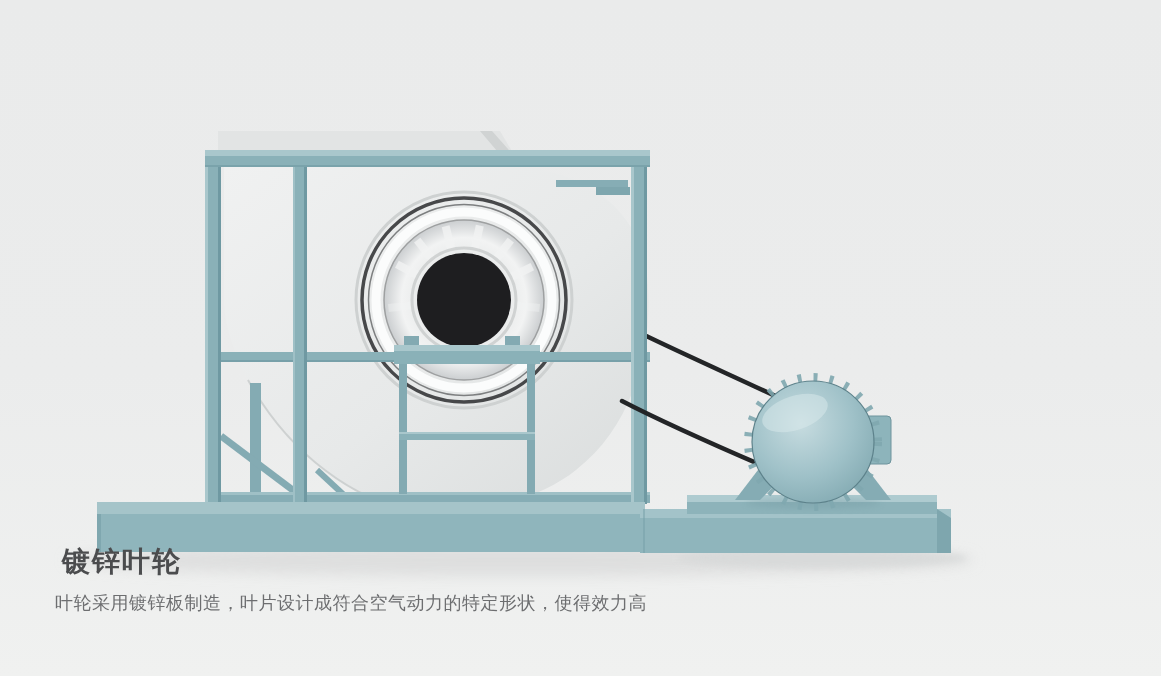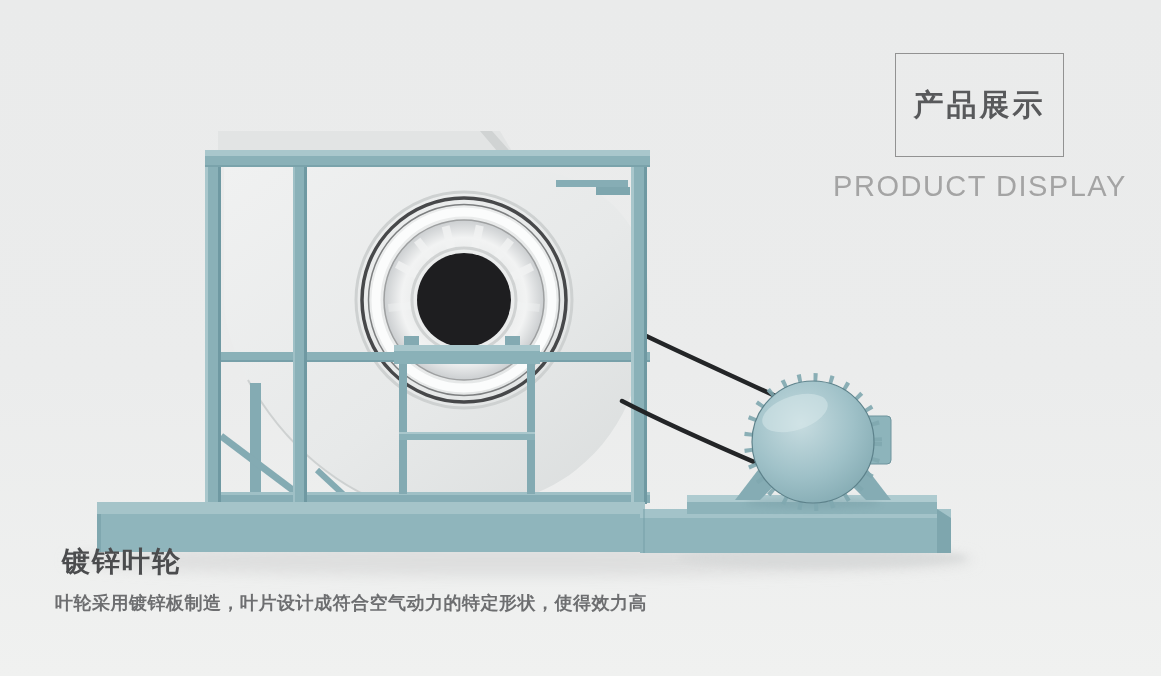--- a/index.html
+++ b/index.html
@@ -18,21 +18,21 @@
   .badge-box2{position:absolute;left:895px;top:222px;width:169px;height:105px;
               box-sizing:border-box;border:1px solid #929292;border-top:none;
               display:flex;align-items:center;justify-content:center;}
   .badge-number{font-size:92px;font-weight:700;color:#57585a;letter-spacing:-3px;
                 line-height:1;transform:translateY(-11px);}
 
   
   .caption-title{position:absolute;left:55px;top:536px;margin:7px;
                  font-size:28px;font-weight:700;color:#4b4c4e;letter-spacing:2px;}
   .caption-desc{position:absolute;left:55px;top:591px;margin:0;
-                font-size:18px;font-weight:700;color:#6d6e70;letter-spacing:.5px;white-space:nowrap;}
+                font-size:18px;font-weight:400;color:#6d6e70;letter-spacing:.5px;white-space:nowrap;}
 </style>
 </head>
 <body>
 
 <div class="stage">
 
   <svg width="1161" height="676" viewBox="0 0 1161 676" aria-hidden="true">
     <defs>
       <linearGradient id="gCasing" x1="0" y1="0" x2="1" y2="1">
         <stop offset="0" stop-color="#f0f1f1"></stop>
@@ -155,21 +155,17 @@
       <ellipse cx="813" cy="503" rx="68" ry="6" fill="#6f959e" opacity=".3" filter="url(#soft2)"></ellipse>
       <polygon points="758,470 776,484 760,500 735,500" fill="#85acb4"></polygon>
       <polygon points="868,470 850,484 866,500 891,500" fill="#85acb4"></polygon>
       <rect x="853" y="416" width="38" height="48" rx="4" fill="#8db4bb" stroke="#6e949d" stroke-width="1"></rect>
       <circle cx="813" cy="442" r="64.5" fill="none" stroke="#7fa7af" stroke-width="9" stroke-dasharray="4 12" opacity=".9"></circle>
       <circle cx="813" cy="442" r="61" fill="url(#gMotor)" stroke="#5d828b" stroke-width="1.2"></circle>
       <ellipse cx="795" cy="413" rx="34" ry="17" fill="#d9e9eb" opacity=".5" transform="rotate(-18 795 413)"></ellipse>
     </g>
   </svg>
 
-  <div class="badge-box1">
-    <span class="badge-title-cn">产品展示</span>
-  </div>
-  <div class="badge-title-en">PRODUCT DISPLAY</div>
 
   <h2 class="caption-title">镀锌叶轮</h2>
   <p class="caption-desc">叶轮采用镀锌板制造，叶片设计成符合空气动力的特定形状，使得效力高</p>
 
 </div>
 
 </body></html>

